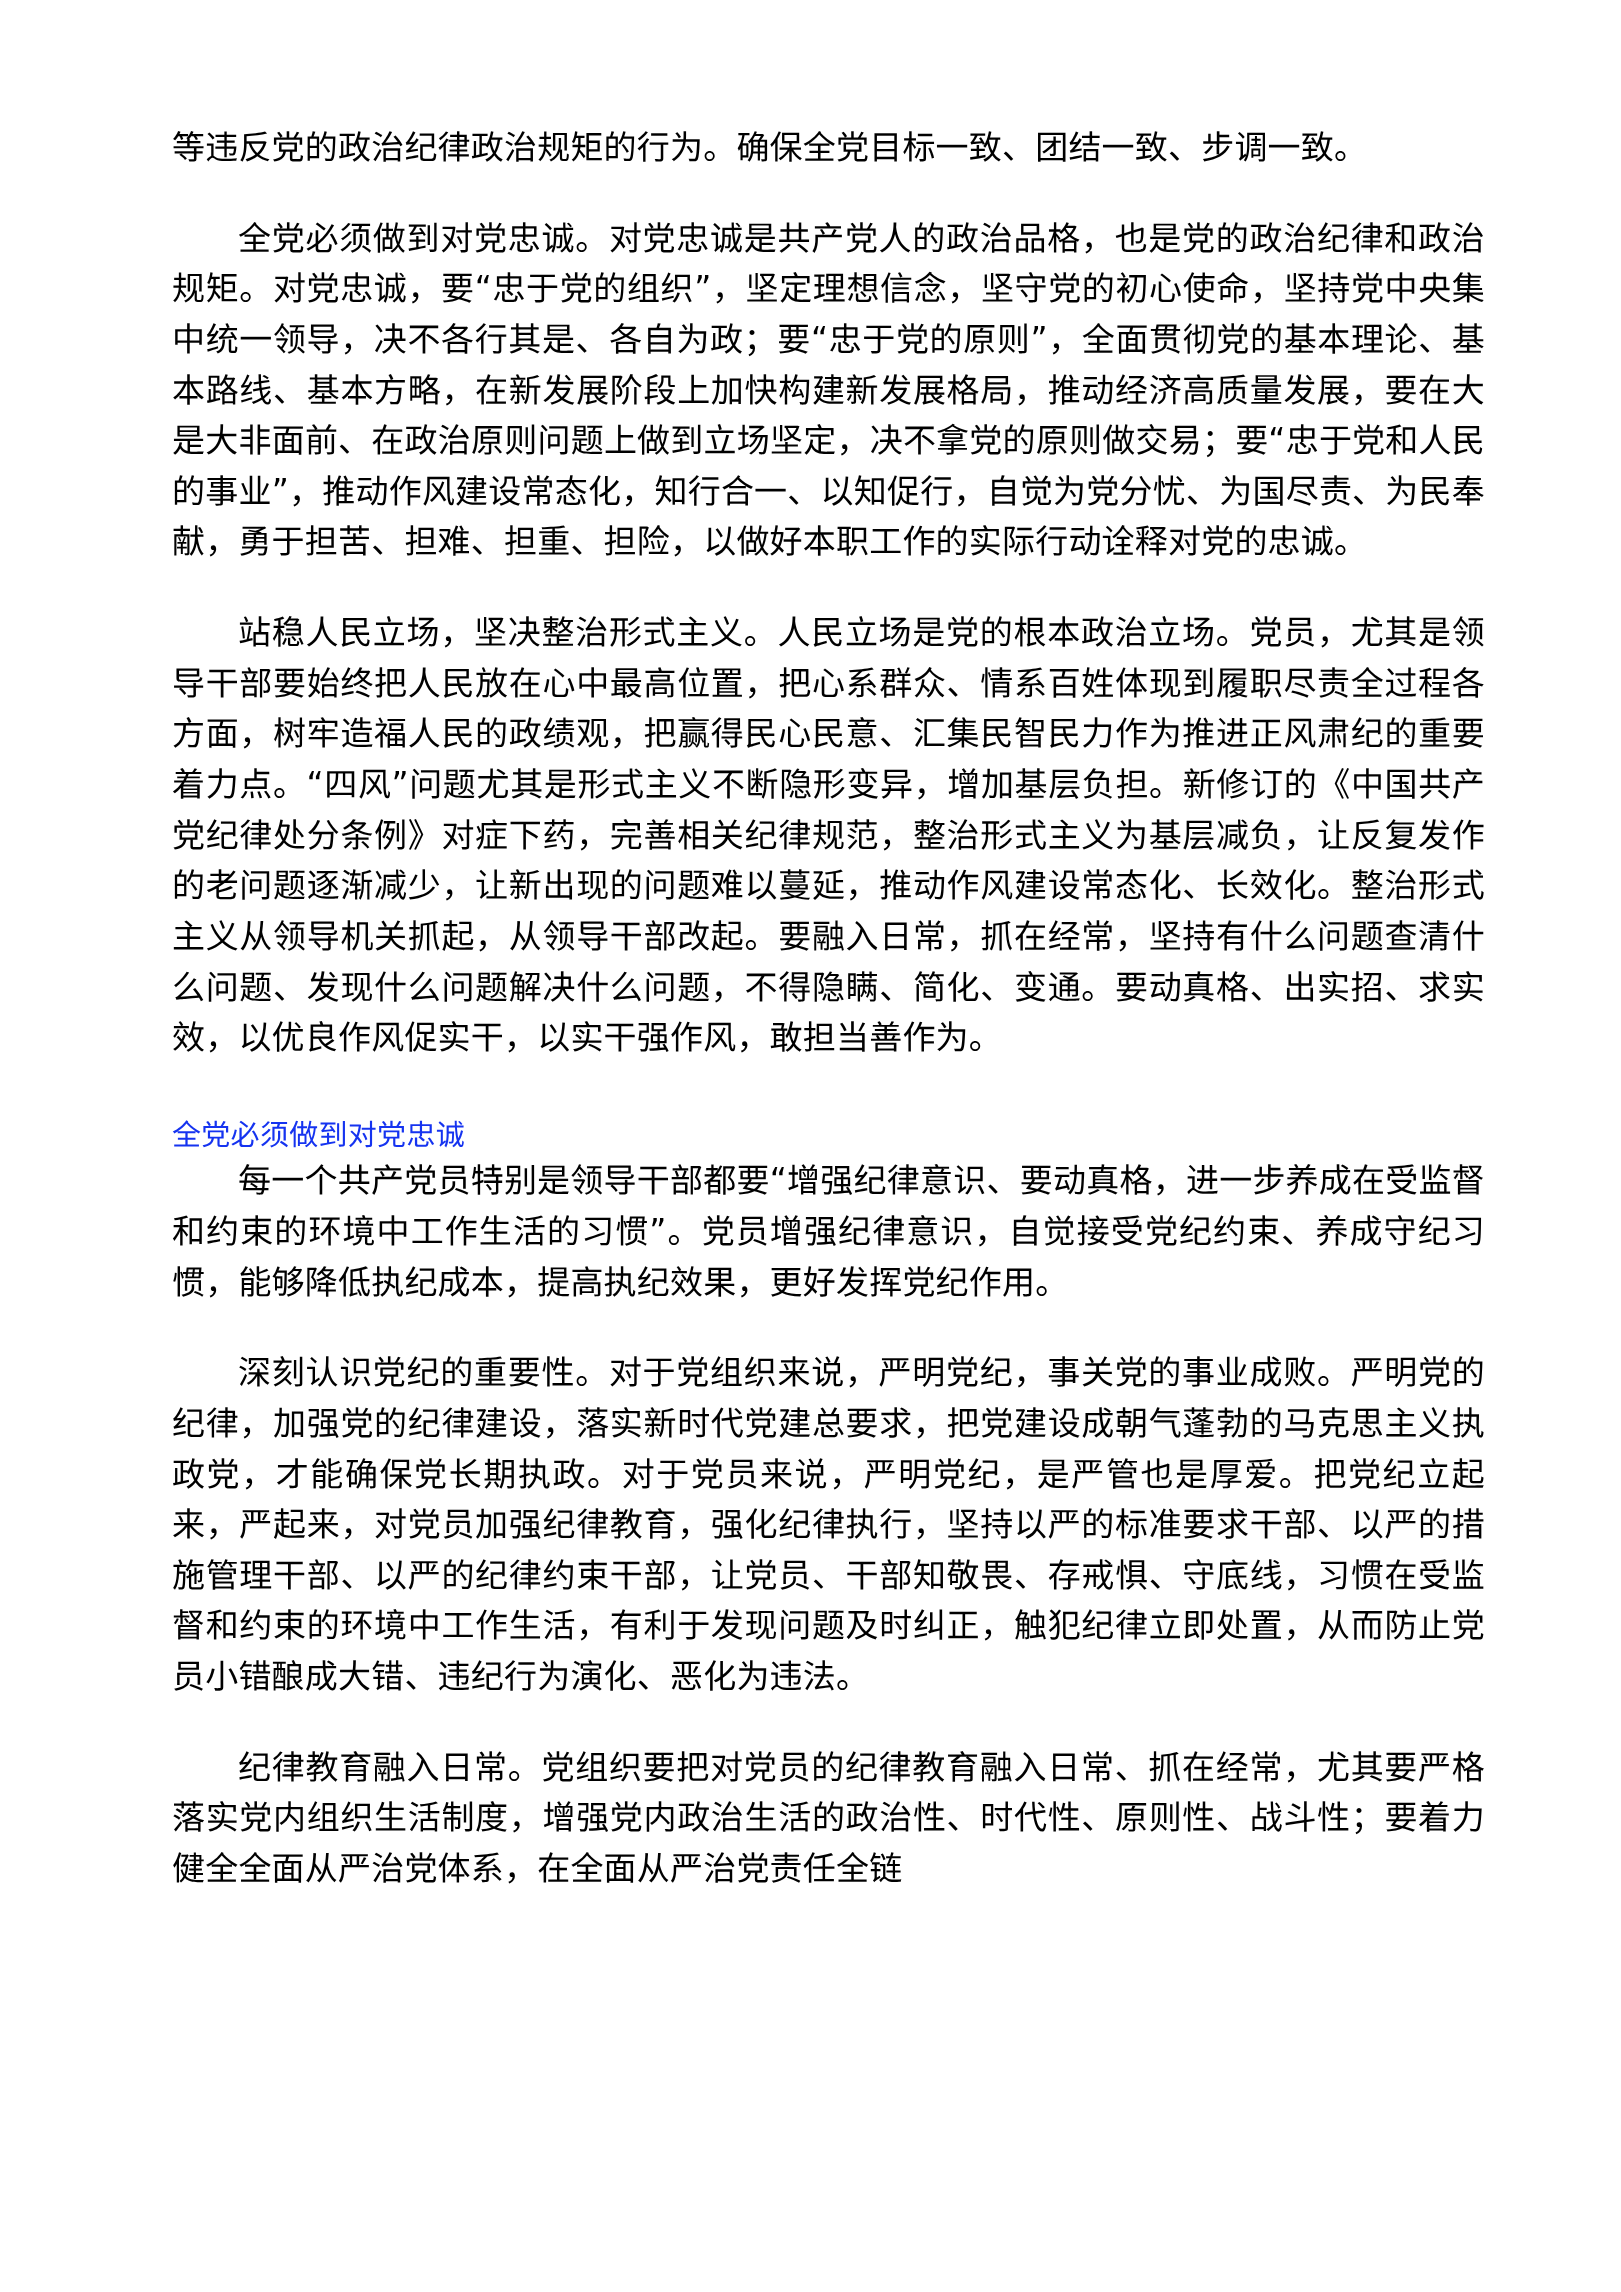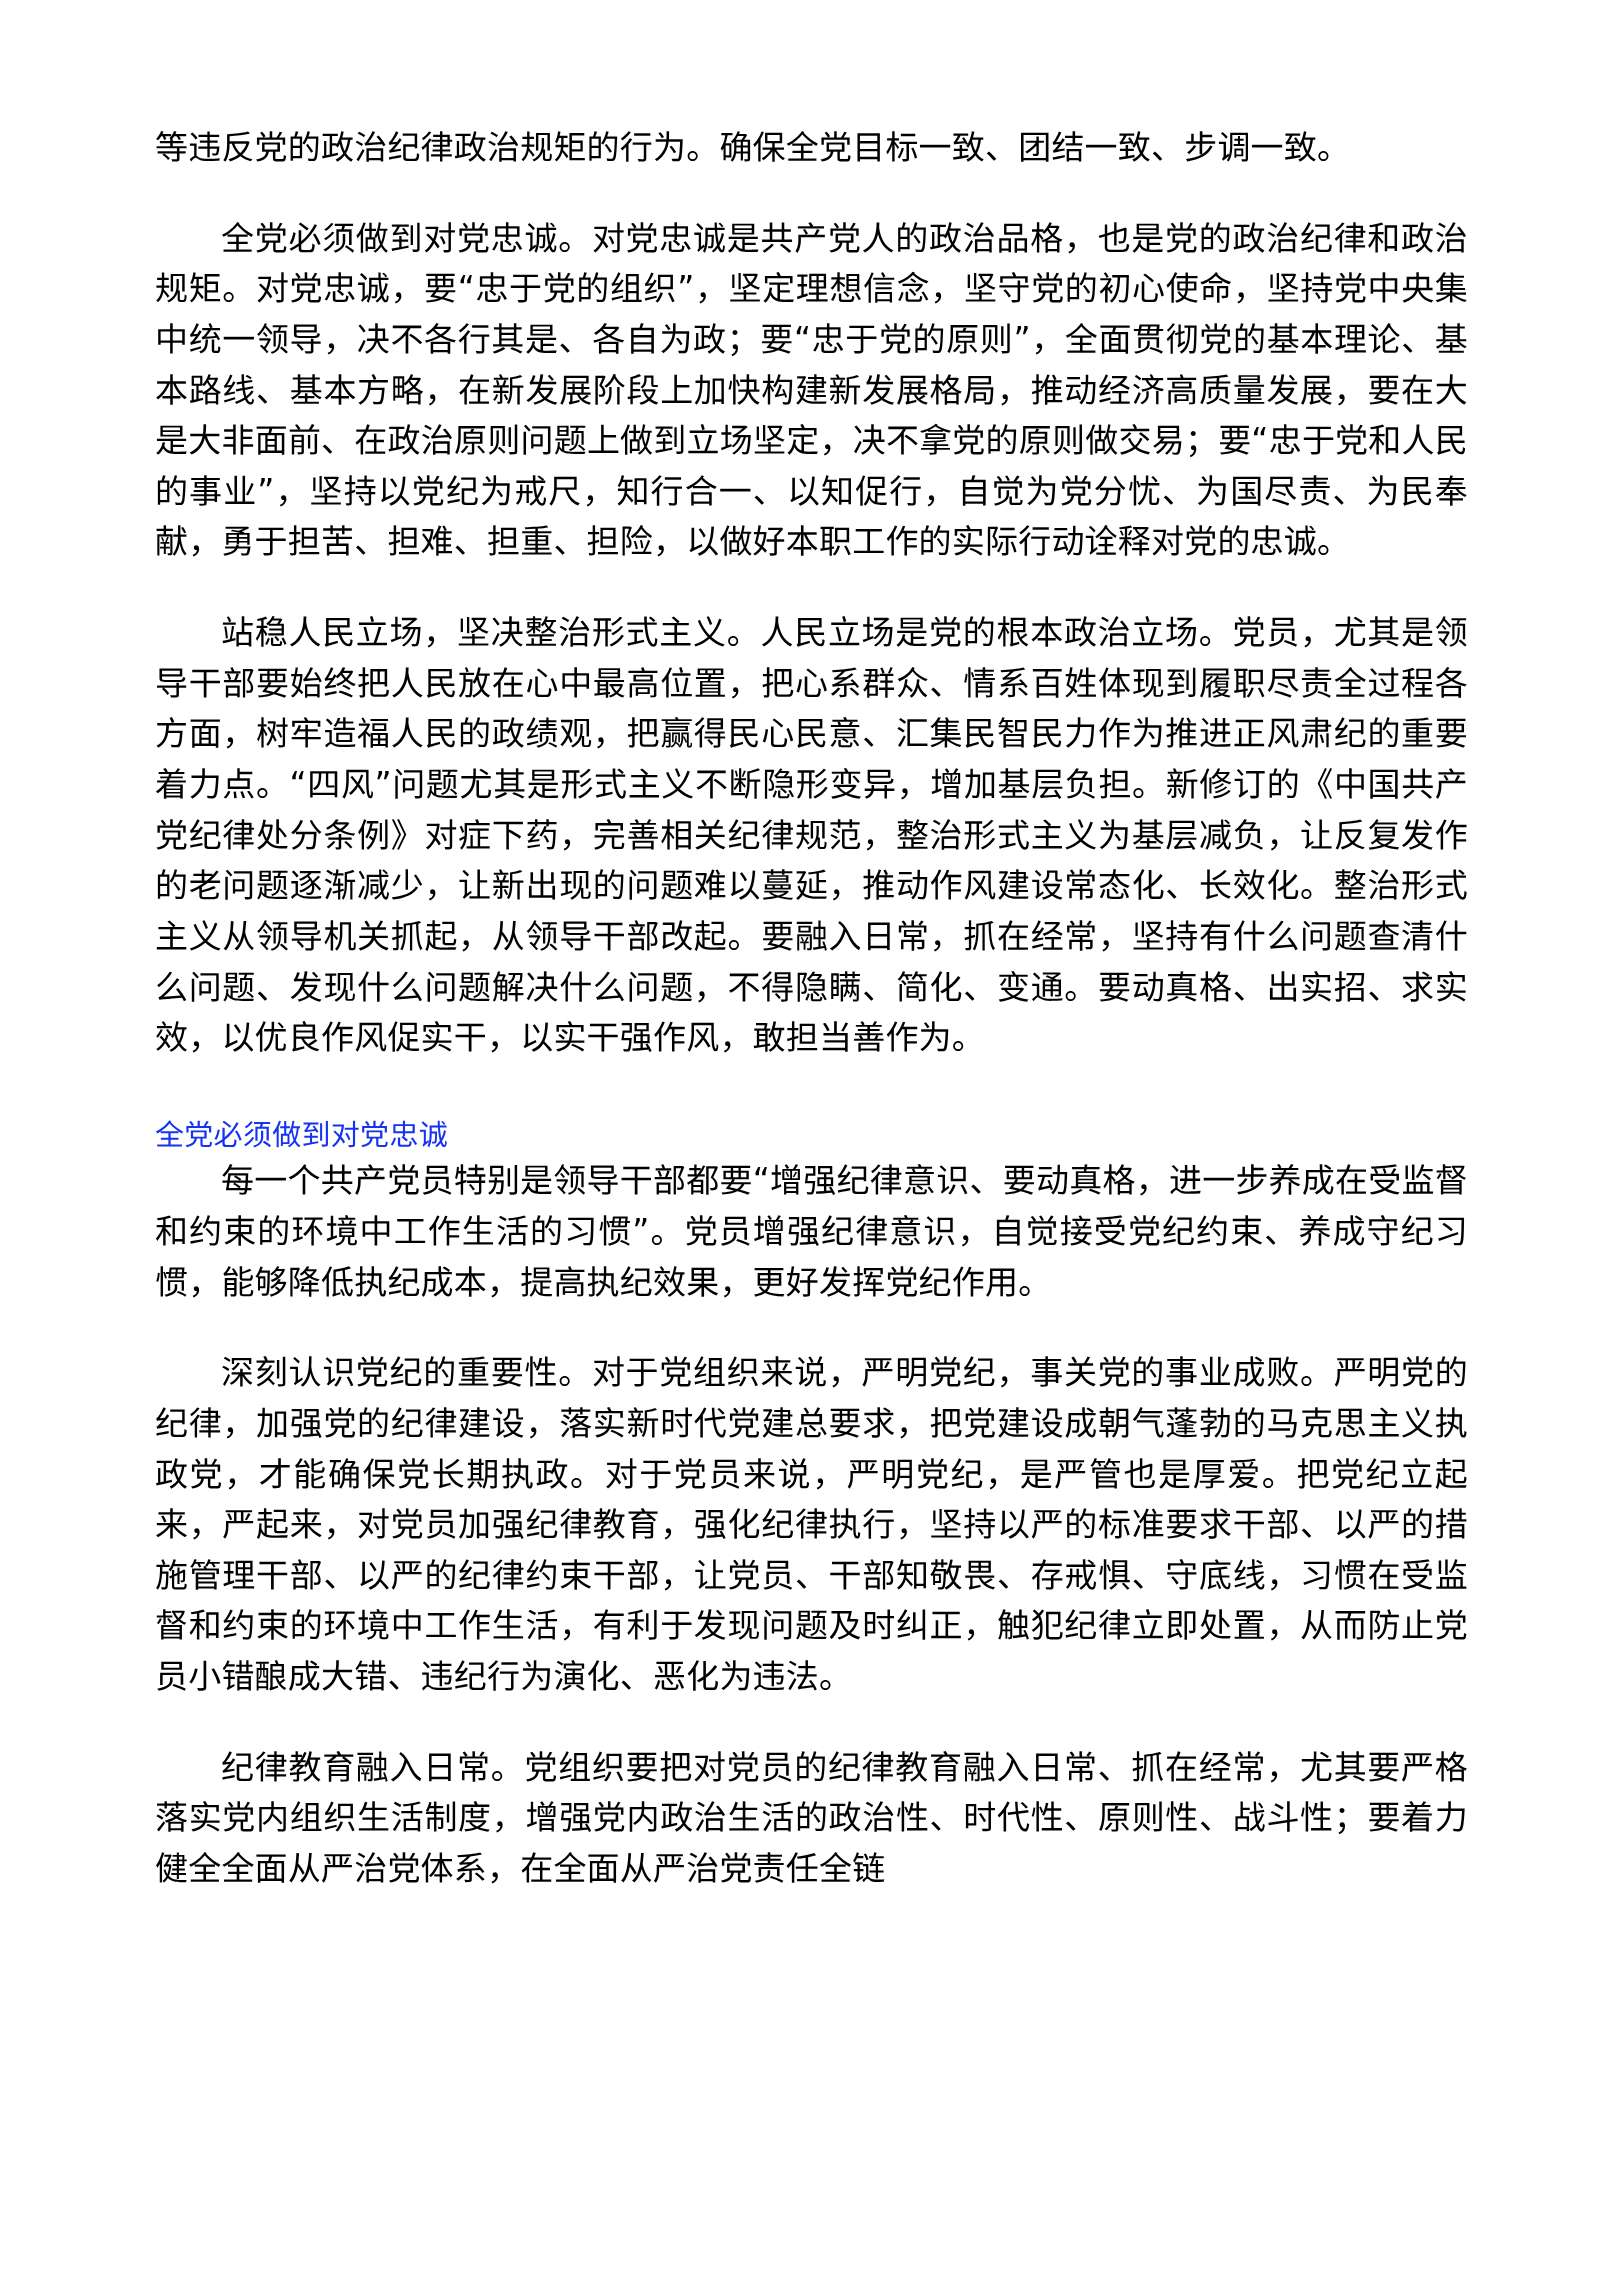--- a/index.html
+++ b/index.html
@@ -16,21 +16,21 @@
     position: relative;
     width: 1621px;
     height: 2293px;
     margin: 0 auto;
     background: #ffffff;
     box-sizing: border-box;
     overflow: hidden;
   }
   .content {
     position: absolute;
-    left: 155px;
+    left: 172px;
     top: 123px;
     width: 1313px;
   }
   .para {
     font-size: 33px;
     line-height: 1.535;
     text-align: justify;
     text-justify: inter-ideograph;
     letter-spacing: 0.2px;
     margin: 0;
@@ -59,21 +59,21 @@
   }
 </style>
 </head>
 <body>
 
 <div class="page">
   <div class="content">
 
     <p class="para">等违反党的政治纪律政治规矩的行为。确保全党目标一致、团结一致、步调一致。</p>
 
-    <p class="para indent gap-para">全党必须做到对党忠诚。对党忠诚是共产党人的政治品格，也是党的政治纪律和政治规矩。对党忠诚，要“忠于党的组织”，坚定理想信念，坚守党的初心使命，坚持党中央集中统一领导，决不各行其是、各自为政；要“忠于党的原则”，全面贯彻党的基本理论、基本路线、基本方略，在新发展阶段上加快构建新发展格局，推动经济高质量发展，要在大是大非面前、在政治原则问题上做到立场坚定，决不拿党的原则做交易；要“忠于党和人民的事业”，坚持以党纪为戒尺，知行合一、以知促行，自觉为党分忧、为国尽责、为民奉献，勇于担苦、担难、担重、担险，以做好本职工作的实际行动诠释对党的忠诚。</p>
+    <p class="para indent gap-para">全党必须做到对党忠诚。对党忠诚是共产党人的政治品格，也是党的政治纪律和政治规矩。对党忠诚，要“忠于党的组织”，坚定理想信念，坚守党的初心使命，坚持党中央集中统一领导，决不各行其是、各自为政；要“忠于党的原则”，全面贯彻党的基本理论、基本路线、基本方略，在新发展阶段上加快构建新发展格局，推动经济高质量发展，要在大是大非面前、在政治原则问题上做到立场坚定，决不拿党的原则做交易；要“忠于党和人民的事业”，推动作风建设常态化，知行合一、以知促行，自觉为党分忧、为国尽责、为民奉献，勇于担苦、担难、担重、担险，以做好本职工作的实际行动诠释对党的忠诚。</p>
 
     <p class="para indent gap-para">站稳人民立场，坚决整治形式主义。人民立场是党的根本政治立场。党员，尤其是领导干部要始终把人民放在心中最高位置，把心系群众、情系百姓体现到履职尽责全过程各方面，树牢造福人民的政绩观，把赢得民心民意、汇集民智民力作为推进正风肃纪的重要着力点。“四风”问题尤其是形式主义不断隐形变异，增加基层负担。新修订的《中国共产党纪律处分条例》对症下药，完善相关纪律规范，整治形式主义为基层减负，让反复发作的老问题逐渐减少，让新出现的问题难以蔓延，推动作风建设常态化、长效化。整治形式主义从领导机关抓起，从领导干部改起。要融入日常，抓在经常，坚持有什么问题查清什么问题、发现什么问题解决什么问题，不得隐瞒、简化、变通。要动真格、出实招、求实效，以优良作风促实干，以实干强作风，敢担当善作为。</p>
 
     <div class="heading-block">
       <p class="heading-blue">全党必须做到对党忠诚</p>
 
       <p class="para indent gap-small">每一个共产党员特别是领导干部都要“增强纪律意识、要动真格，进一步养成在受监督和约束的环境中工作生活的习惯”。党员增强纪律意识，自觉接受党纪约束、养成守纪习惯，能够降低执纪成本，提高执纪效果，更好发挥党纪作用。</p>
     </div>
 
     <p class="para indent gap-para">深刻认识党纪的重要性。对于党组织来说，严明党纪，事关党的事业成败。严明党的纪律，加强党的纪律建设，落实新时代党建总要求，把党建设成朝气蓬勃的马克思主义执政党，才能确保党长期执政。对于党员来说，严明党纪，是严管也是厚爱。把党纪立起来，严起来，对党员加强纪律教育，强化纪律执行，坚持以严的标准要求干部、以严的措施管理干部、以严的纪律约束干部，让党员、干部知敬畏、存戒惧、守底线，习惯在受监督和约束的环境中工作生活，有利于发现问题及时纠正，触犯纪律立即处置，从而防止党员小错酿成大错、违纪行为演化、恶化为违法。</p>

